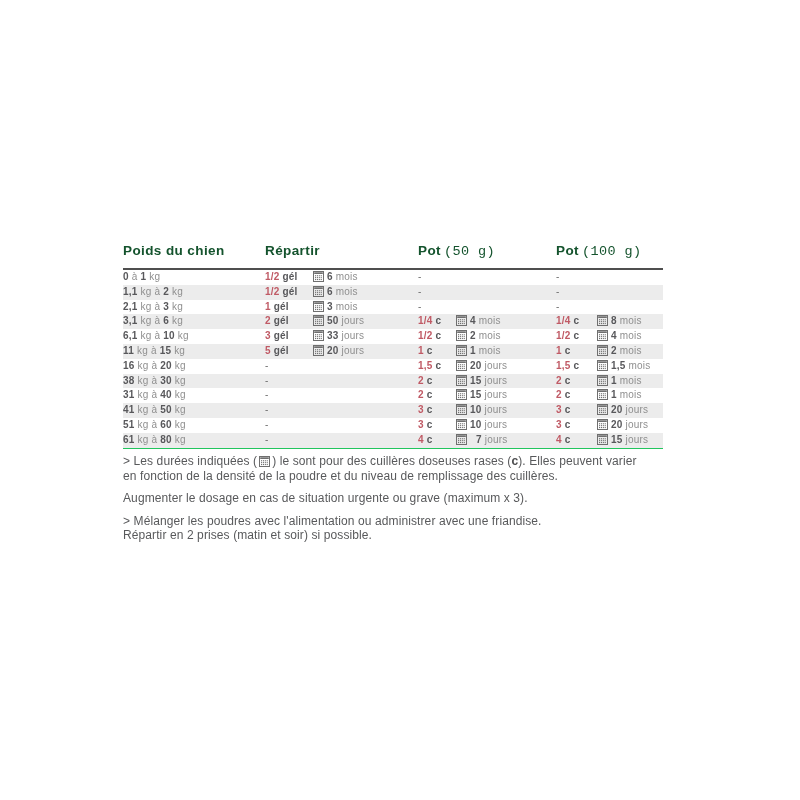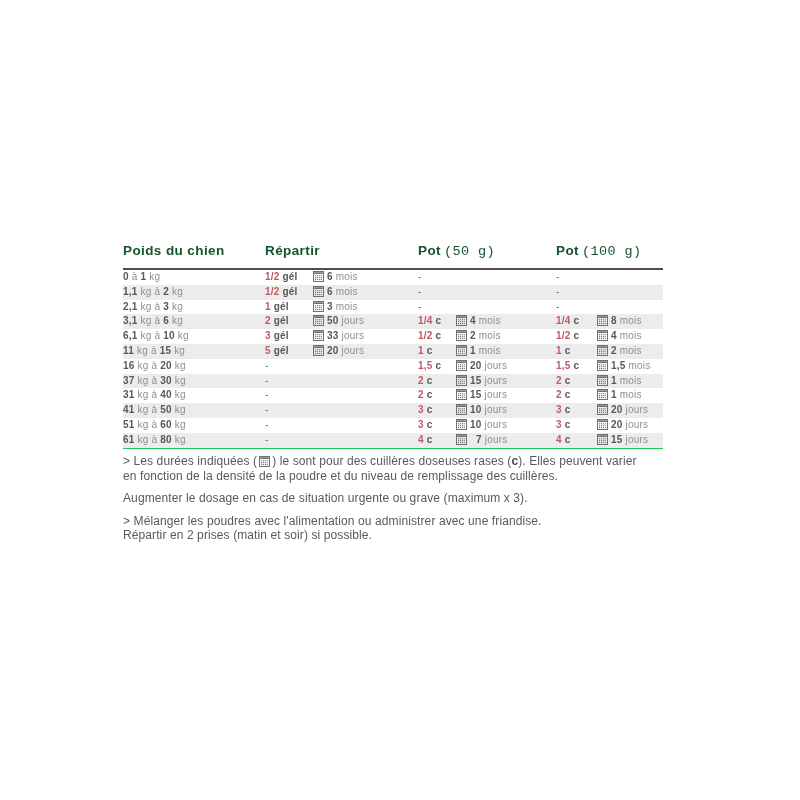--- a/index.html
+++ b/index.html
@@ -327,21 +327,21 @@
                   <rect x="5.8" y="7.1" width="1.1" height="1.1"></rect>
                   <rect x="7.7" y="7.1" width="1.1" height="1.1"></rect>
                   <rect x="2.0" y="9.0" width="1.1" height="1.1"></rect>
                   <rect x="3.9" y="9.0" width="1.1" height="1.1"></rect>
                   <rect x="5.8" y="9.0" width="1.1" height="1.1"></rect>
                   <rect x="7.7" y="9.0" width="1.1" height="1.1"></rect>
                 </g>
               </svg><span class="dt"><span class="n">1,5</span> mois</span></span></td>
         </tr>
         <tr class="alt">
-          <td class="cw"><span class="n">37</span> kg à <span class="n">30</span> kg</td>
+          <td class="cw"><span class="n">38</span> kg à <span class="n">30</span> kg</td>
           <td class="cg"><span class="dash">-</span></td>
           <td class="cp50"><span class="dose"><span class="dv">2</span> <span class="du">c</span></span><span class="dur"><svg class="cal " width="11" height="12" viewBox="0 0 11 12">
                 <rect x="0.5" y="1.5" width="10" height="10" fill="none" stroke="currentColor"></rect>
                 <rect x="1.2" y="2.3" width="8.6" height="1.7" fill="currentColor"></rect>
                 <g fill="currentColor">
                   <rect x="2.0" y="5.2" width="1.1" height="1.1"></rect>
                   <rect x="3.9" y="5.2" width="1.1" height="1.1"></rect>
                   <rect x="5.8" y="5.2" width="1.1" height="1.1"></rect>
                   <rect x="7.7" y="5.2" width="1.1" height="1.1"></rect>
                   <rect x="2.0" y="7.1" width="1.1" height="1.1"></rect>

